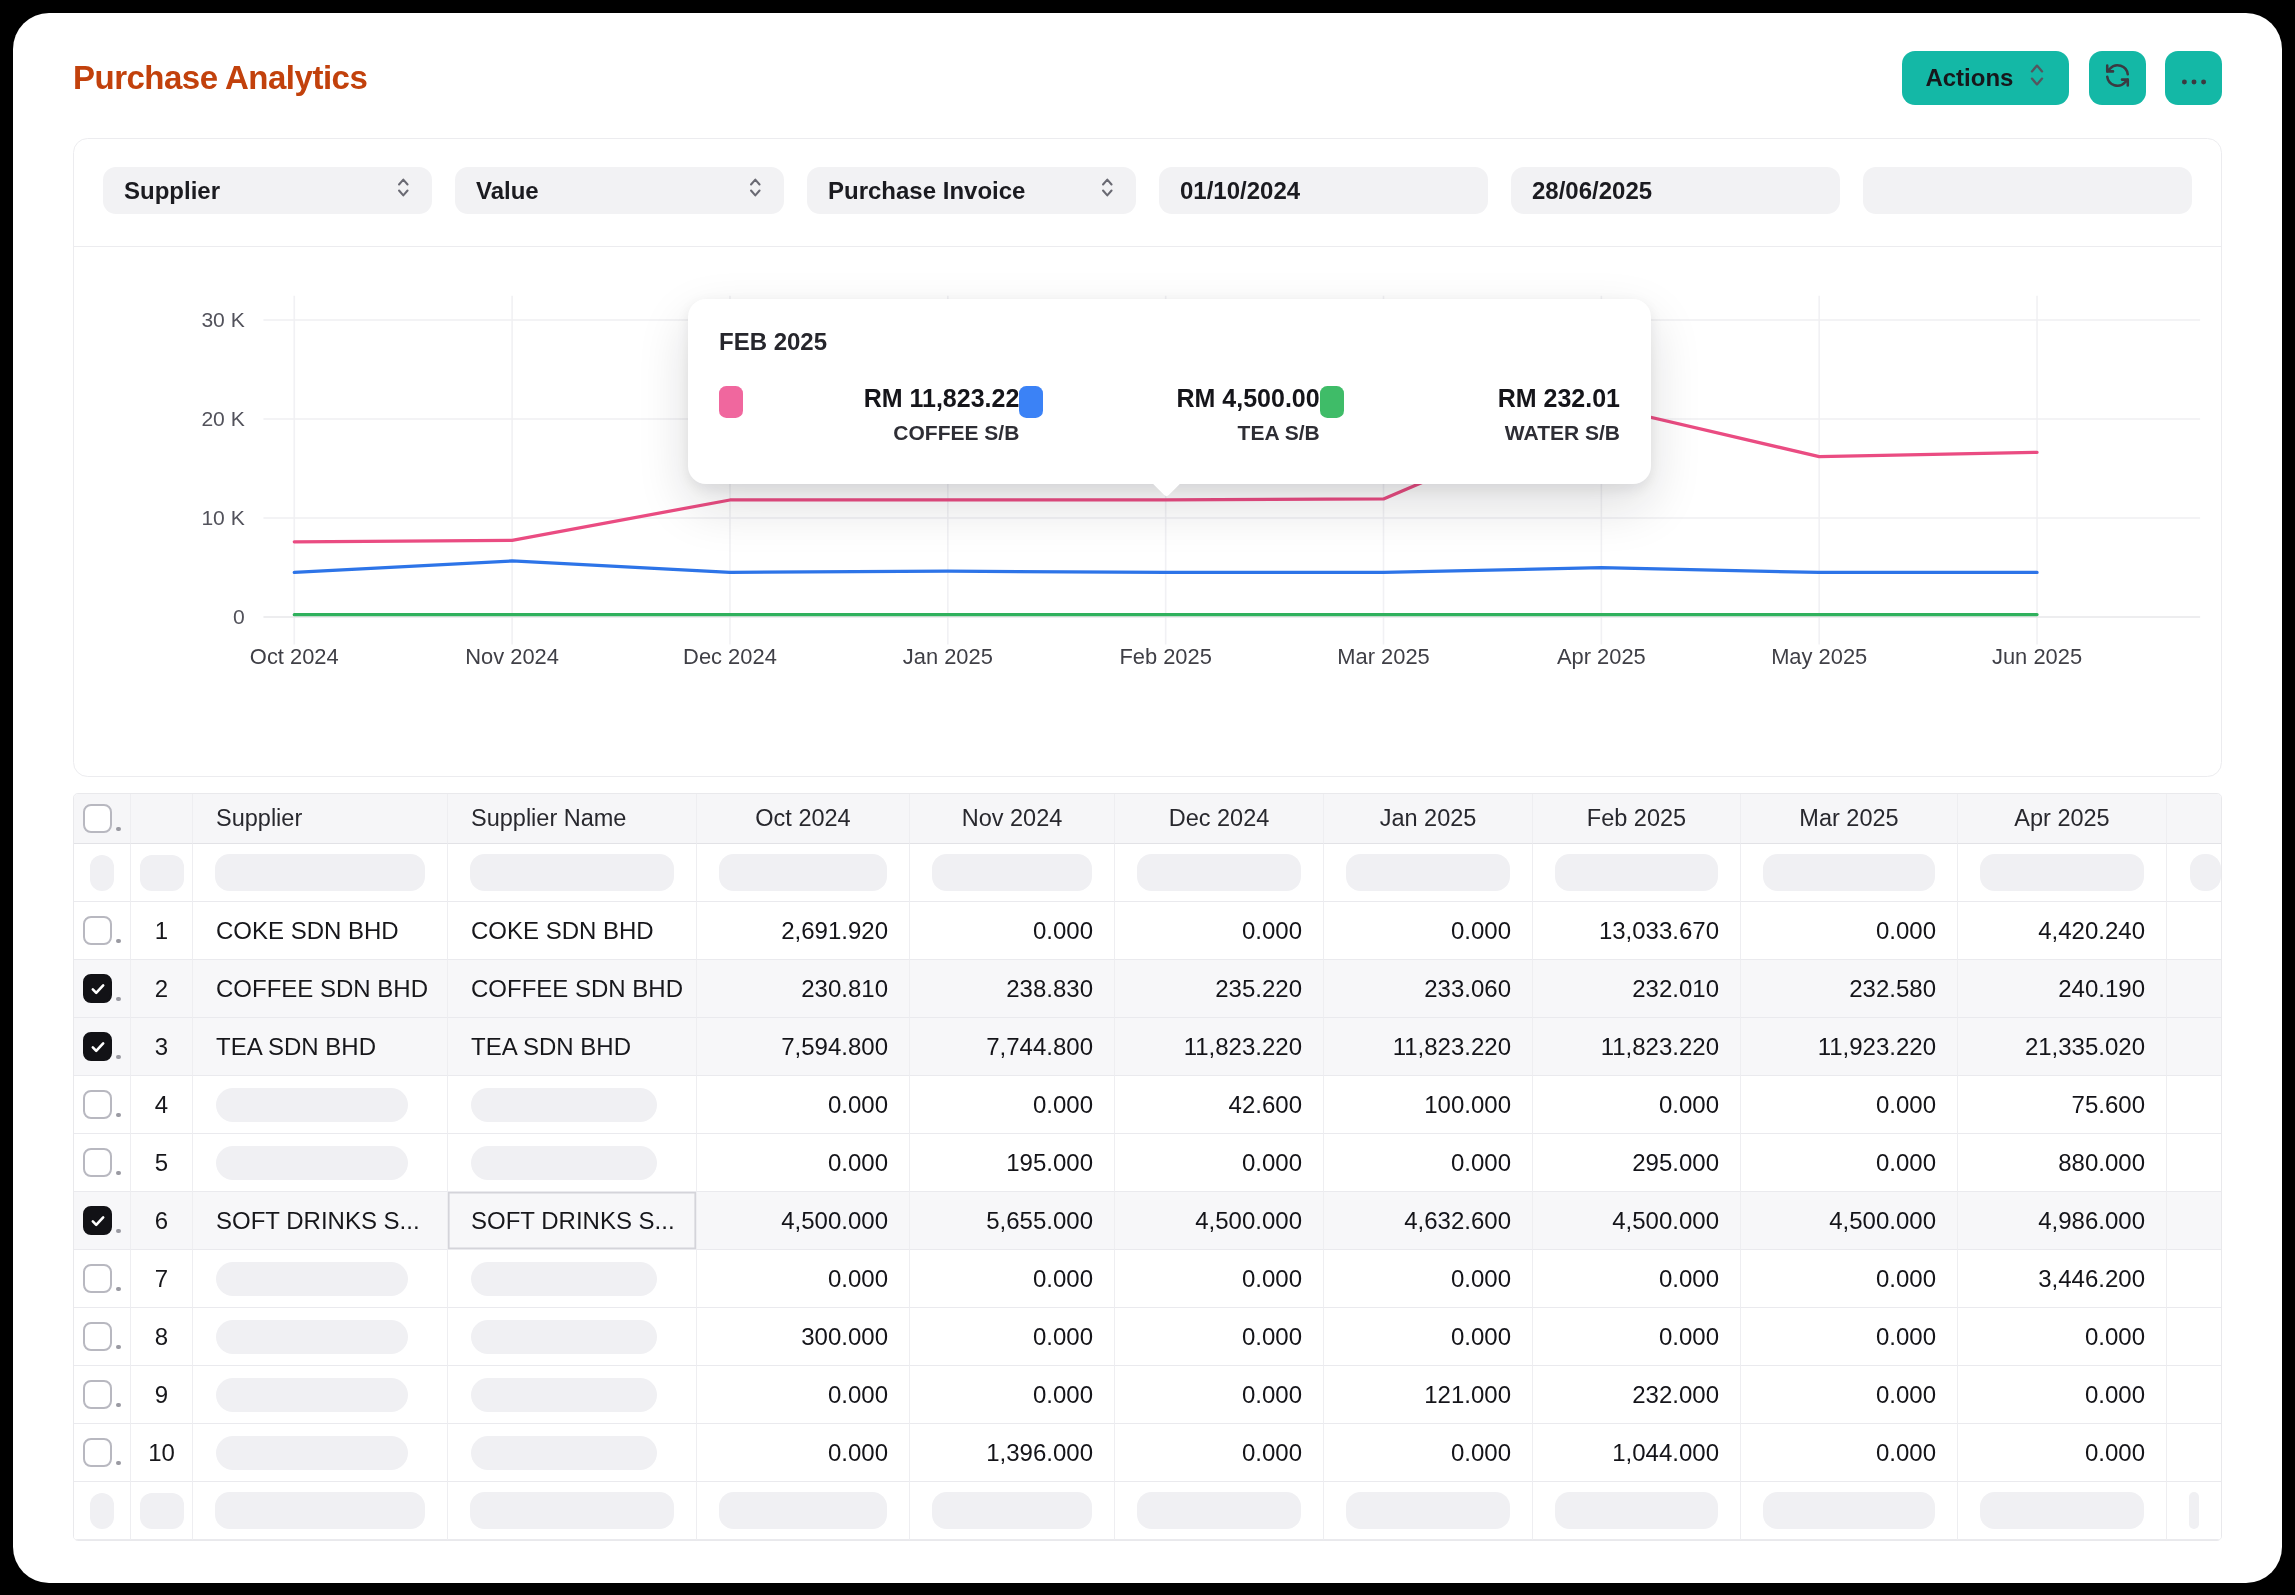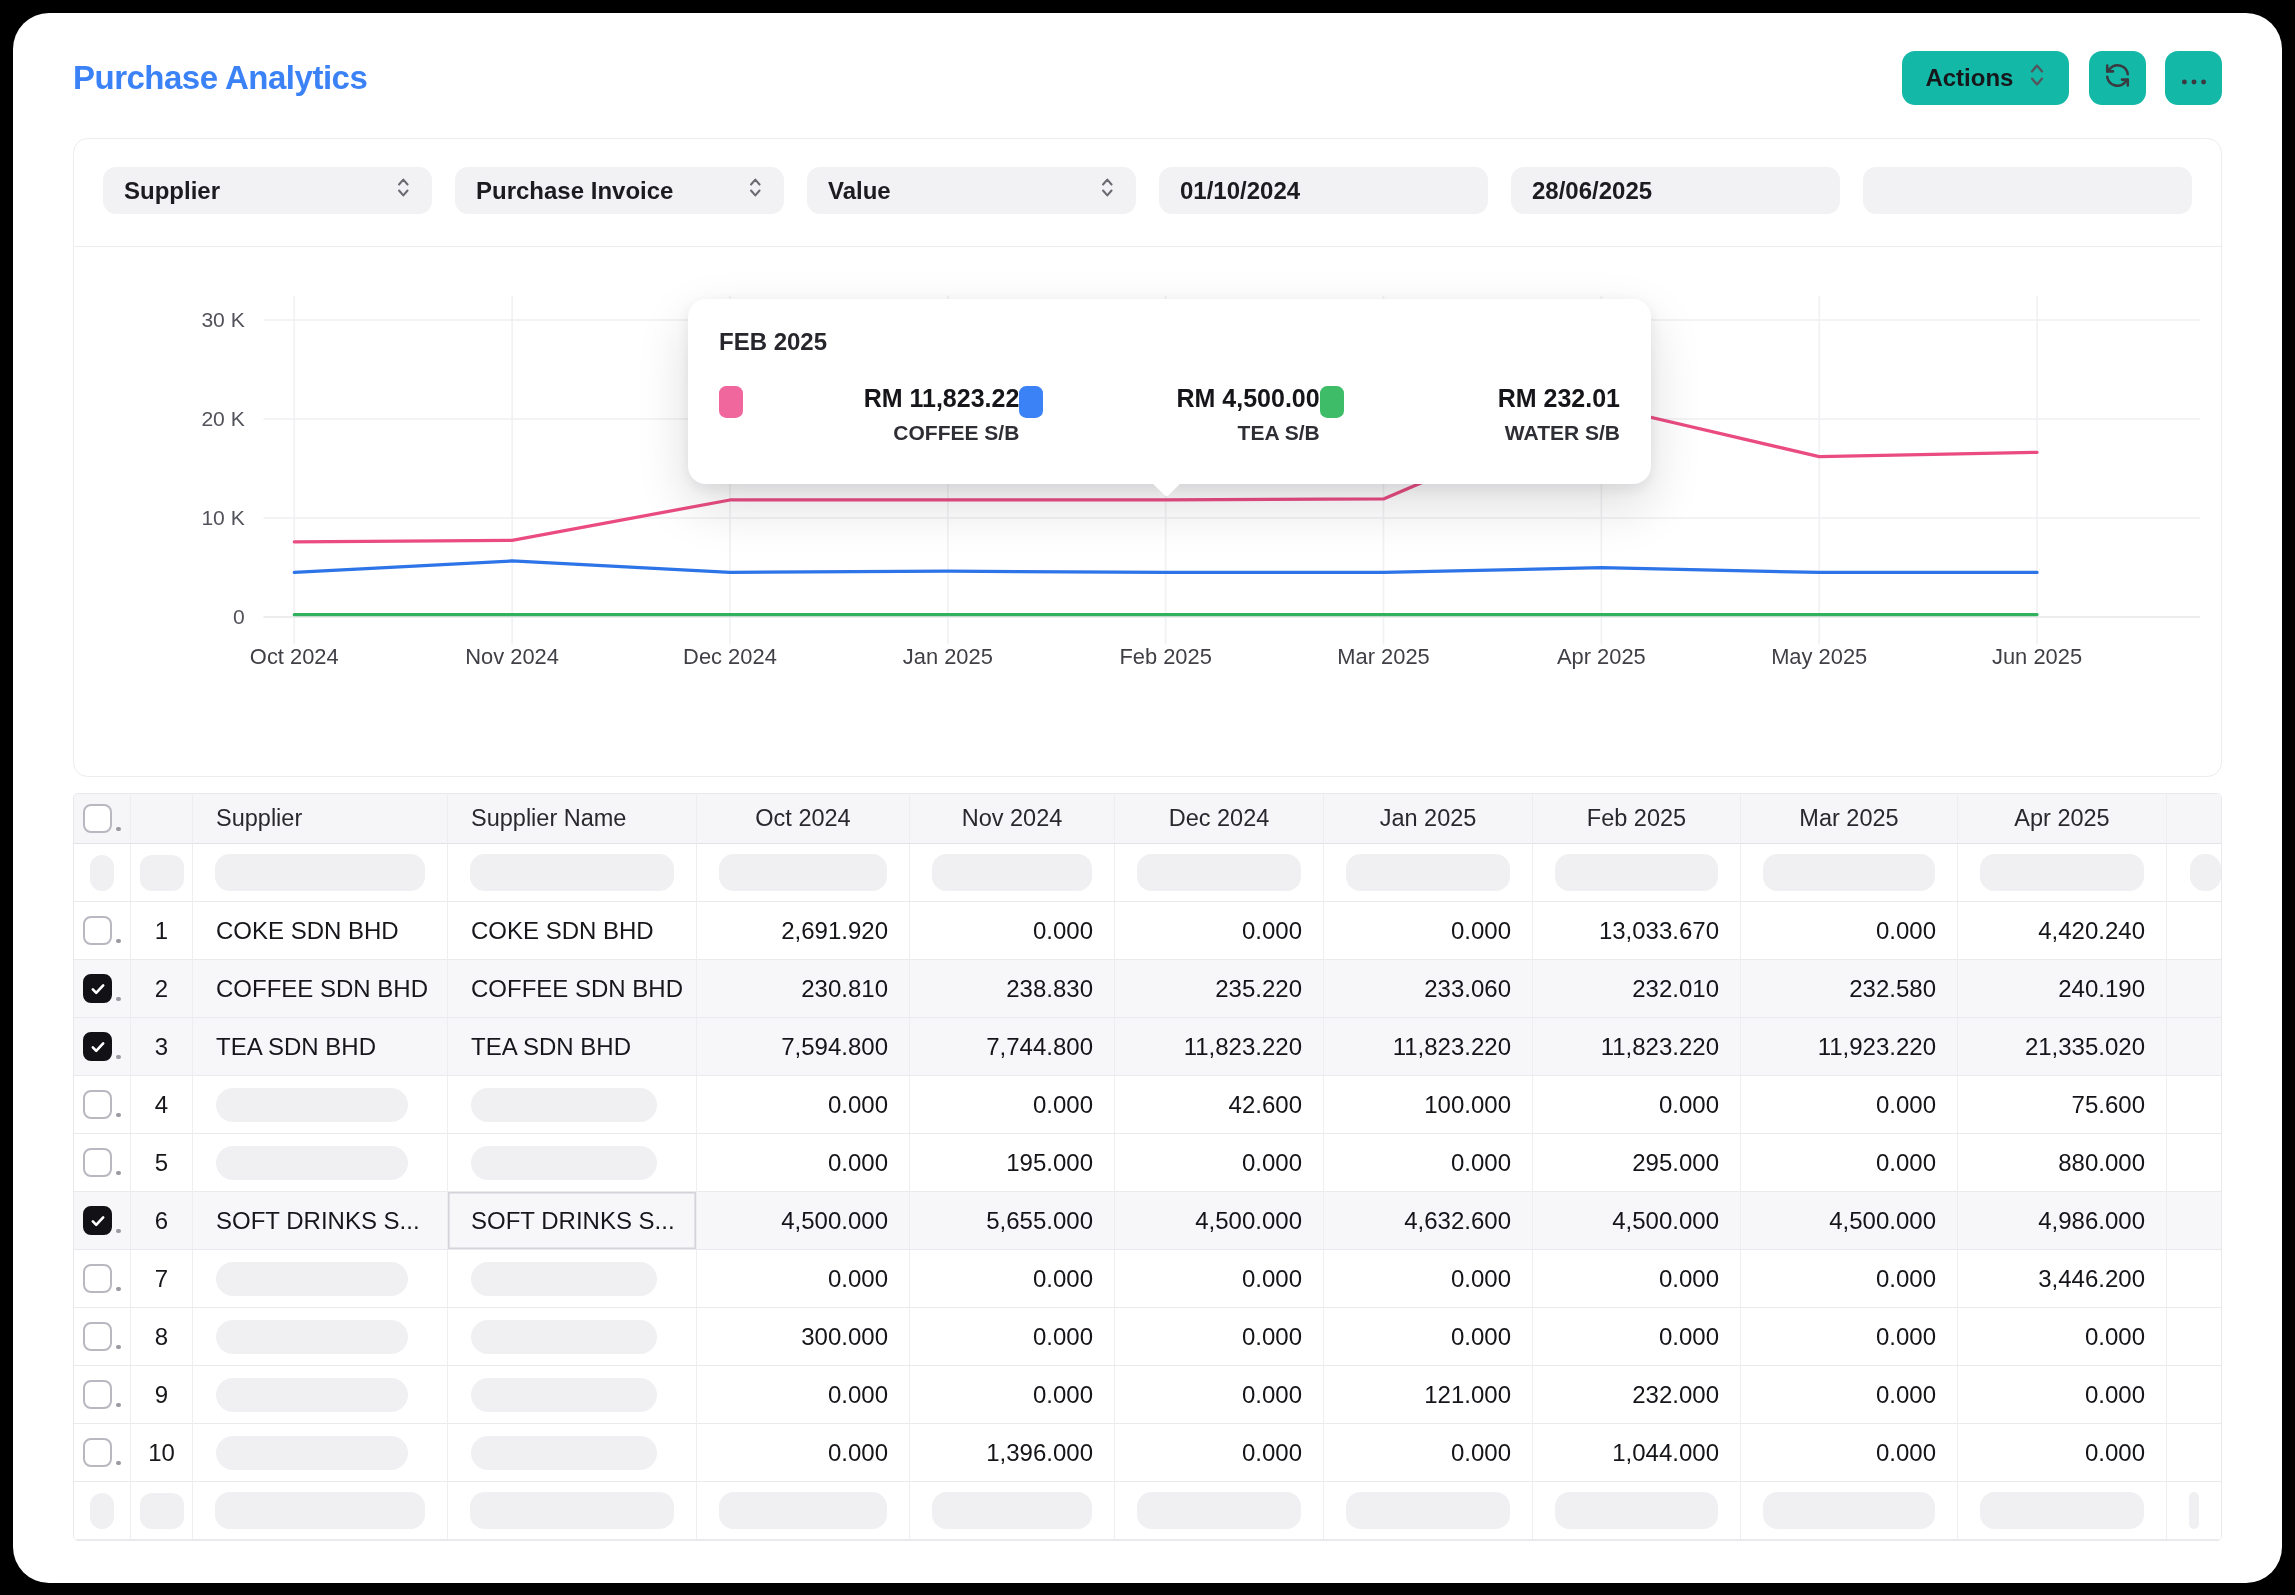--- a/index.html
+++ b/index.html
@@ -2,21 +2,21 @@
 <html style="font-size:13px"><head>
 <meta charset="utf-8">
 <style>
   * { margin:0; padding:0; box-sizing:border-box; }
   body { background:#000; font-family:"Liberation Sans", sans-serif; }
   .frame { position:relative; width:2295px; height:1596px; background:#000; overflow:hidden; }
   .window { position:absolute; inset:13px; background:#fff; border-radius:36px; padding:0 60px; overflow:hidden; }
 
   
   .topbar { margin-top:36px; height:58px; display:flex; align-items:center; justify-content:space-between; }
-  .page-title { font-size:33px; font-weight:700; color:#3b82f6; letter-spacing:-0.5px; }
+  .page-title { font-size:33px; font-weight:700; color:#c2410c; letter-spacing:-0.5px; }
   .topbar-actions { display:flex; align-items:center; gap:19.5px; }
   .btn { background:#14b8a6; border:none; border-radius:13px; height:54px; display:flex; align-items:center; gap:14.6px; padding:0 23px; font-size:24px; font-weight:600; color:#17171b; cursor:pointer; font-family:inherit; }
   .btn-icon { width:57px; padding:0; justify-content:center; }
 
   
   .panel { margin-top:31px; border:1.6px solid #ececef; border-radius:14.6px; }
   .filters { padding:28px 29px 32px; border-bottom:1.6px solid #ececef; display:flex; flex-direction:column; gap:23px; }
   .filter-row { display:flex; gap:23px; }
   .pill { flex:1; height:47px; background:#f2f2f4; border-radius:13px; display:flex; align-items:center; justify-content:space-between; padding:0 21px; font-size:24px; font-weight:600; color:#1b1b20; }
   .filter-row.second .pill { flex:0 0 calc((100% - 114px)/6); }
@@ -101,28 +101,28 @@
       <div class="filters">
         <div class="filter-row">
           <div class="pill">
             <span>Supplier</span>
             <span class="updown"><svg width="14.6" height="23" viewBox="0 0 24 36" fill="none">
                   <path d="M5 13 L12 5 L19 13" stroke="#6a6a73" stroke-width="3.4" stroke-linecap="round" stroke-linejoin="round"></path>
                   <path d="M5 23 L12 31 L19 23" stroke="#6a6a73" stroke-width="3.4" stroke-linecap="round" stroke-linejoin="round"></path>
                 </svg></span>
           </div>
           <div class="pill">
-            <span>Purchase Invoice</span>
+            <span>Value</span>
             <span class="updown"><svg width="14.6" height="23" viewBox="0 0 24 36" fill="none">
                   <path d="M5 13 L12 5 L19 13" stroke="#6a6a73" stroke-width="3.4" stroke-linecap="round" stroke-linejoin="round"></path>
                   <path d="M5 23 L12 31 L19 23" stroke="#6a6a73" stroke-width="3.4" stroke-linecap="round" stroke-linejoin="round"></path>
                 </svg></span>
           </div>
           <div class="pill">
-            <span>Value</span>
+            <span>Purchase Invoice</span>
             <span class="updown"><svg width="14.6" height="23" viewBox="0 0 24 36" fill="none">
                   <path d="M5 13 L12 5 L19 13" stroke="#6a6a73" stroke-width="3.4" stroke-linecap="round" stroke-linejoin="round"></path>
                   <path d="M5 23 L12 31 L19 23" stroke="#6a6a73" stroke-width="3.4" stroke-linecap="round" stroke-linejoin="round"></path>
                 </svg></span>
           </div>
           <div class="pill">
             <span>01/10/2024</span>
           </div>
           <div class="pill">
             <span>28/06/2025</span>

